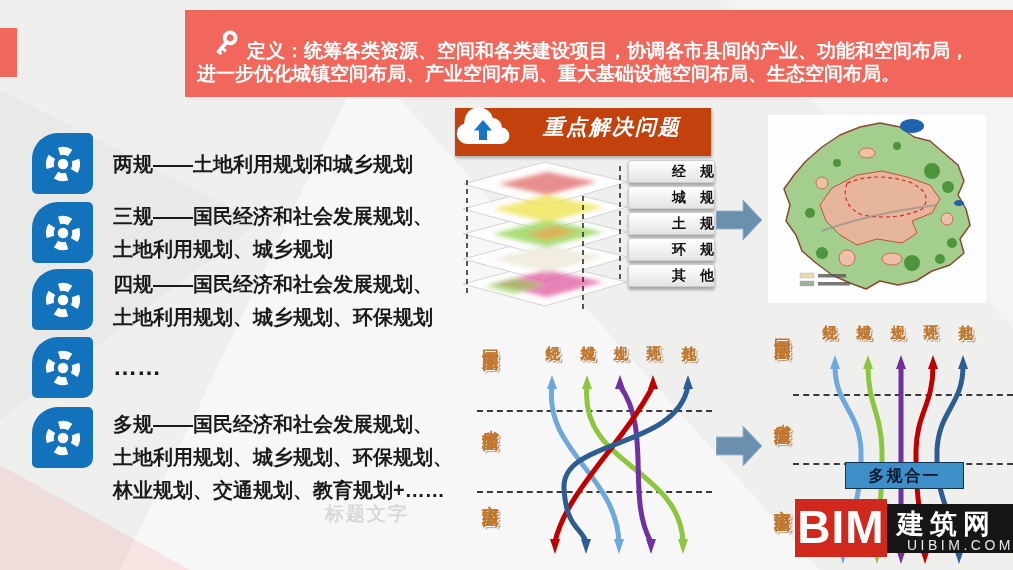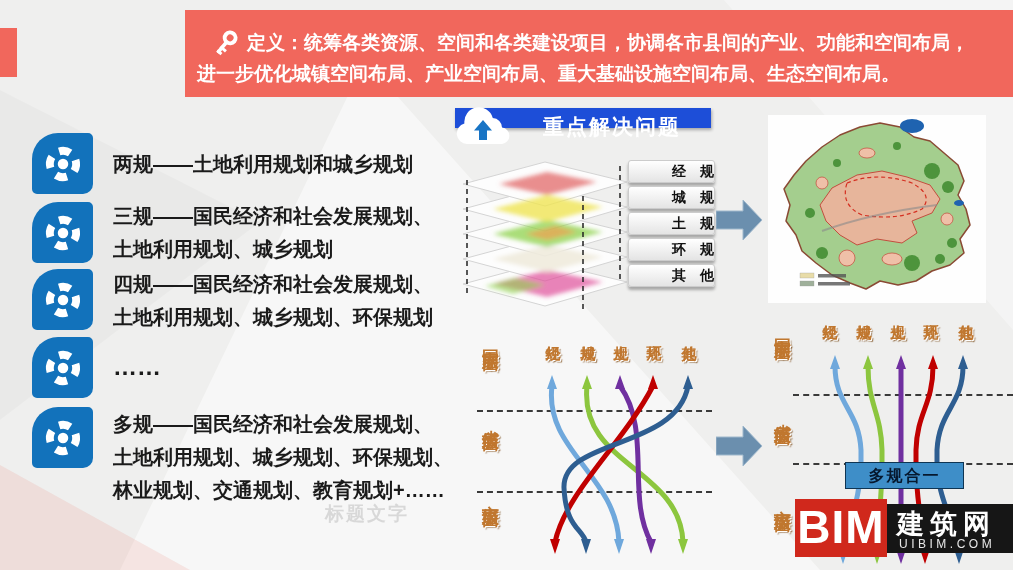--- a/index.html
+++ b/index.html
@@ -14,31 +14,31 @@
       clip-path:polygon(0 30%,100% 100%,0 100%);}
   .f4{left:0;top:90px;width:260px;height:330px;background:rgba(0,0,0,.025);
       clip-path:polygon(0 0,100% 40%,0 100%);}
 
   .red-bar{position:absolute;left:0;top:28px;width:17px;height:49px;background:#F1675C;}
   .page-title{position:absolute;left:33px;top:31px;font-size:37px;font-weight:bold;
       color:#2B2B2B;letter-spacing:3px;text-shadow:1px 1px 1px rgba(0,0,0,.25);}
 
   .banner{position:absolute;left:185px;top:10px;width:828px;height:87px;background:#F1675C;}
   .banner .key{position:absolute;left:24px;top:18px;width:32px;height:32px;}
-  .banner .l1{position:absolute;left:62px;top:20px;font-size:19px;font-weight:bold;color:#fff;white-space:nowrap;}
+  .banner .l1{position:absolute;left:62px;top:28px;font-size:19px;font-weight:bold;color:#fff;white-space:nowrap;}
   .banner .l2{position:absolute;left:12px;top:51px;font-size:19px;font-weight:bold;color:#fff;white-space:nowrap;}
 
   .tile{position:absolute;left:32px;width:61px;height:61px;background:#1272BB;
         border-radius:26px 5px 10px 5px;}
   .tile svg{position:absolute;left:10px;top:10px;}
   .plan-text{position:absolute;left:113px;width:390px;font-size:20px;font-weight:bold;
         color:#1A1A1A;line-height:33px;}
 
-  .focus-box{position:absolute;left:455px;top:108px;width:256px;height:20px;background:#1d4ed8;
-        box-shadow:1px 2px 3px rgba(0,0,0,.3);}
+  .focus-box{position:absolute;left:455px;top:108px;width:256px;height:48px;background:#c2410c;
+        box-shadow:1px 2px 3px rgba(0,0,0,.3);font-style:italic;}
   .focus-box .txt{position:absolute;left:62px;top:5px;width:190px;text-align:center;
         font-size:21px;font-weight:bold;color:#fff;letter-spacing:2px;}
   .cloud{position:absolute;left:452px;top:106px;width:62px;height:44px;z-index:3;}
 
   .stack{position:absolute;left:455px;top:158px;width:182px;height:156px;}
 
   .layer-btn{position:absolute;left:628px;width:85px;height:21px;
         background:linear-gradient(#FFFFFF,#E4E4E4);border:1px solid #CCCCCC;border-radius:3px;
         box-shadow:0 3px 3px rgba(0,0,0,.3);font-size:14px;font-weight:bold;color:#111;
         text-align:right;line-height:21px;}
@@ -60,21 +60,21 @@
   .flows .tip{stroke:none;}
 
   .merge-box{position:absolute;left:845px;top:462px;width:117px;height:25px;background:#3E8EC8;
         border:1px solid #0F3553;z-index:2;font-size:16px;font-weight:bold;color:#06182E;
         text-align:center;line-height:25px;letter-spacing:2px;}
 
   .logo-red{position:absolute;left:795px;top:499px;width:92px;height:58px;background:#D0281C;z-index:5;
         color:#fff;font-size:46px;font-weight:bold;text-align:center;line-height:56px;letter-spacing:1px;}
   .logo-black{position:absolute;left:887px;top:504px;width:126px;height:49px;background:#161616;z-index:5;}
   .logo-black .site{position:absolute;left:10px;top:2px;font-size:27px;font-weight:bold;color:#fff;letter-spacing:6px;}
-  .logo-black .domain{position:absolute;left:12px;top:33px;font-size:12px;color:#E8E8E8;letter-spacing:3.5px;}
+  .logo-black .domain{position:absolute;left:20px;top:33px;font-size:14px;color:#E8E8E8;letter-spacing:3.5px;}
 
   .watermark{position:absolute;left:325px;top:501px;font-size:19px;color:#BFBFBF;opacity:.55;
         font-weight:bold;letter-spacing:2px;}
 </style>
 </head>
 <body>
 
 <div class="slide">
 
   <div class="facet f1"></div>

